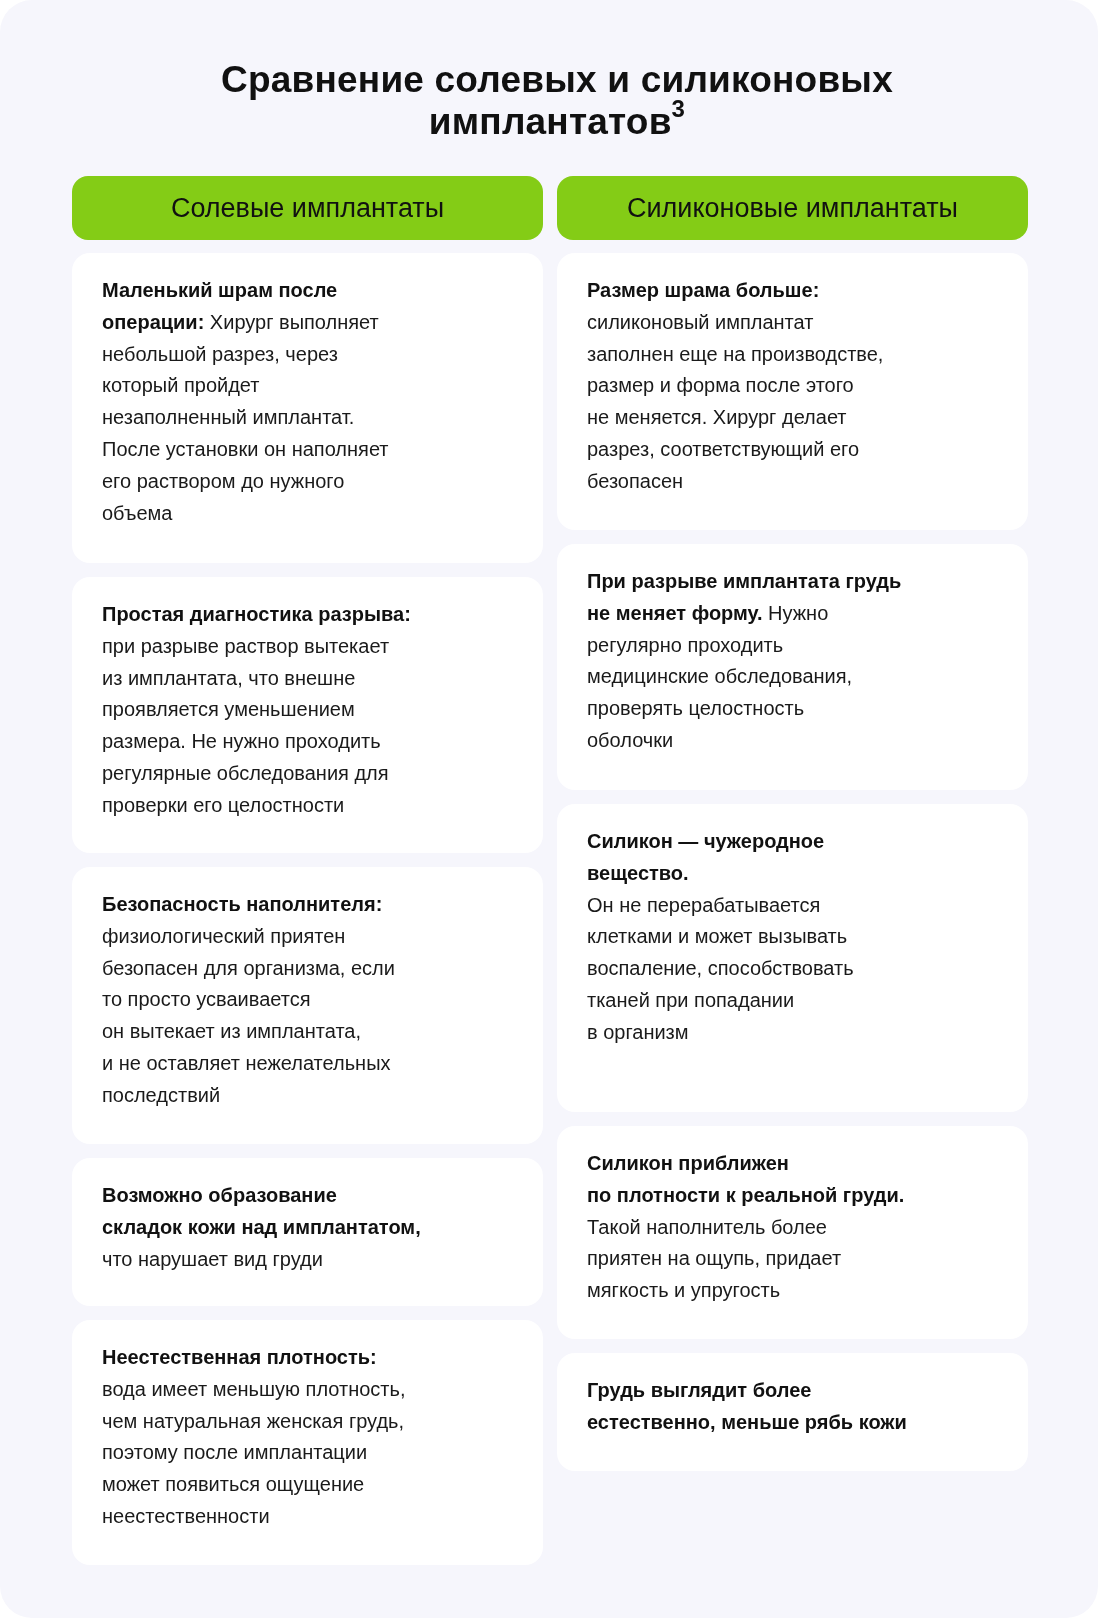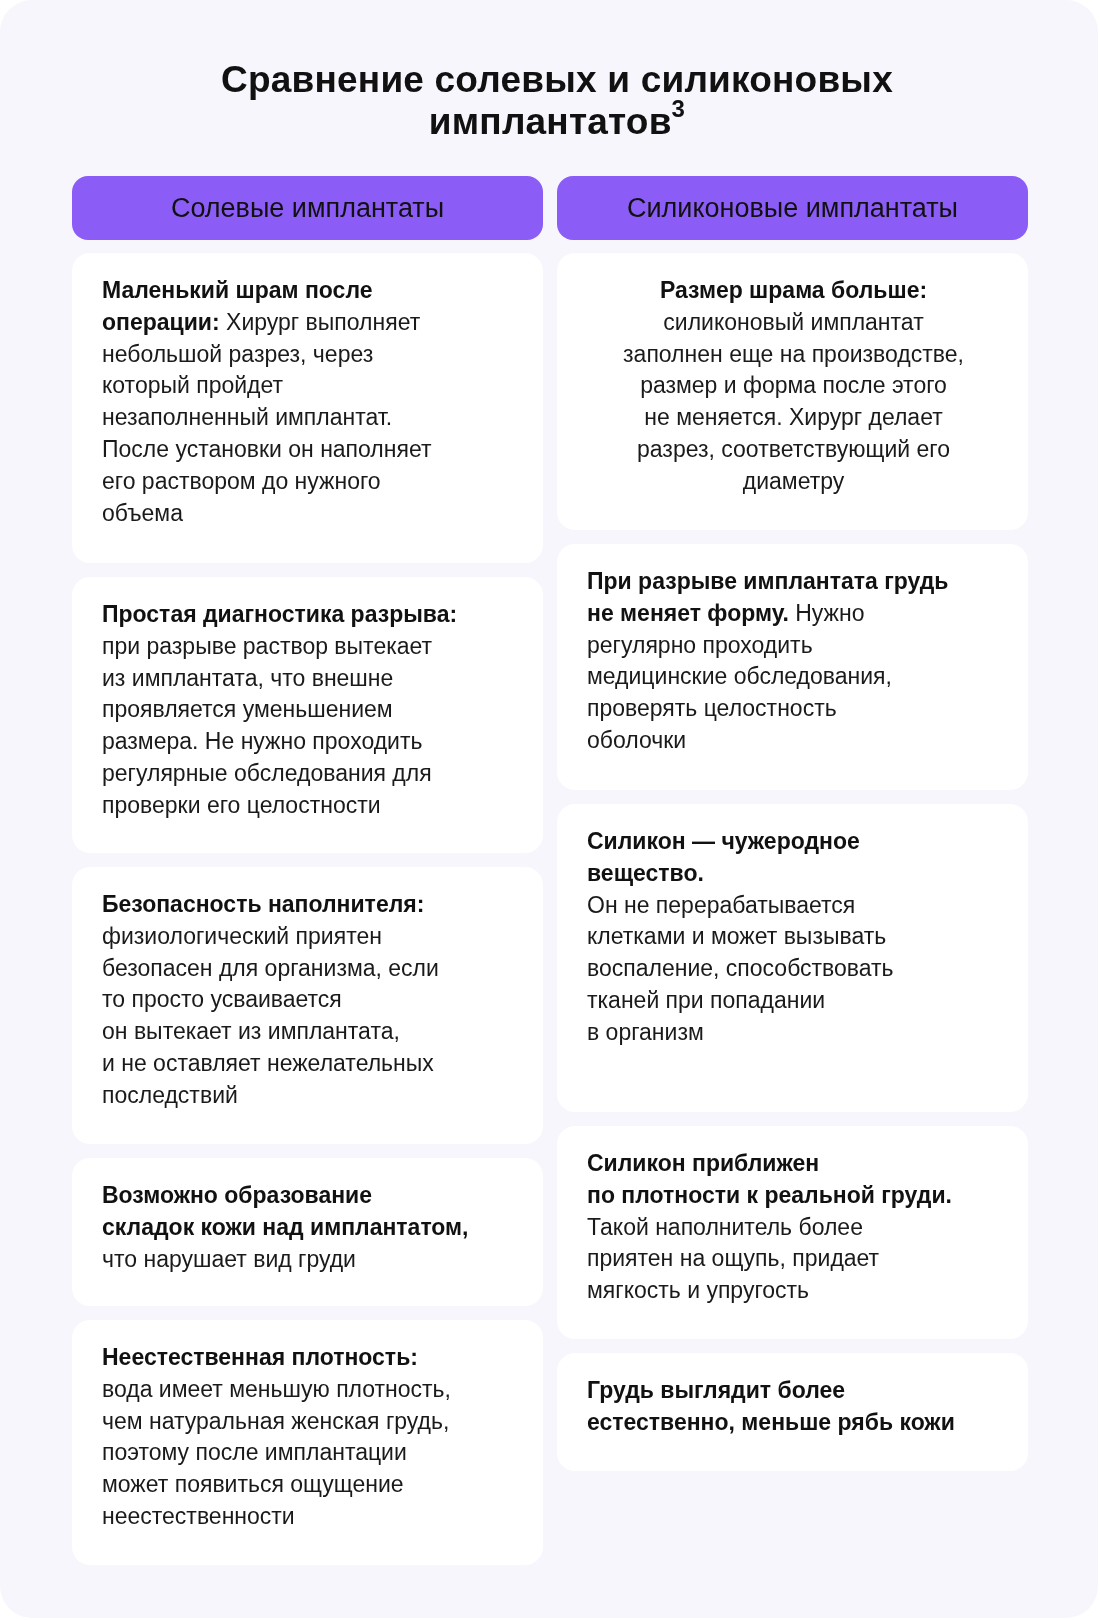--- a/index.html
+++ b/index.html
@@ -45,35 +45,35 @@
     .col {
       position: absolute;
       top: 176px;
       width: 471px;
     }
     .col.left { left: 72px; }
     .col.right { left: 557px; }
     .pill {
       height: 64px;
       border-radius: 16px;
-      background: #8b5cf6;
+      background: #84cc16;
       display: flex;
       align-items: center;
       justify-content: center;
       font-size: 27px;
       color: #111111;
       margin-bottom: 13px;
     }
     .card {
       background: #ffffff;
       border-radius: 18px;
       box-sizing: border-box;
       padding: 22px 28px 0 30px;
       margin-bottom: 14px;
-      font-size: 23px;
+      font-size: 20px;
       line-height: 31.8px;
       color: #1a1a1a;
     }
     .card b {
       font-weight: 700;
       color: #111111;
     }
     .card .line { display: block; white-space: nowrap; }
   </style>
 </head>
@@ -129,28 +129,28 @@
         <span class="line"><span>поэтому после имплантации</span></span>
         <span class="line"><span>может появиться ощущение</span></span>
         <span class="line"><span>неестественности</span></span>
       </div>
     </div>
 </div>
 
 <div class="col right">
   <div class="pill">Силиконовые имплантаты</div>
   <div id="silicone-cards">
-      <div class="card" style="height: 277px; text-align: center;">
+      <div class="card" style="height: 277px;">
         <span class="line"><b>Размер шрама больше:</b></span>
         <span class="line"><span>силиконовый имплантат</span></span>
         <span class="line"><span>заполнен еще на производстве,</span></span>
         <span class="line"><span>размер и форма после этого</span></span>
         <span class="line"><span>не меняется. Хирург делает</span></span>
         <span class="line"><span>разрез, соответствующий его</span></span>
-        <span class="line"><span>диаметру</span></span>
+        <span class="line"><span>безопасен</span></span>
       </div>
       <div class="card" style="height: 246px;">
         <span class="line"><b>При разрыве имплантата грудь</b></span>
         <span class="line"><b>не меняет форму.</b><span> Нужно</span></span>
         <span class="line"><span>регулярно проходить</span></span>
         <span class="line"><span>медицинские обследования,</span></span>
         <span class="line"><span>проверять целостность</span></span>
         <span class="line"><span>оболочки</span></span>
       </div>
       <div class="card" style="height: 308px;">

